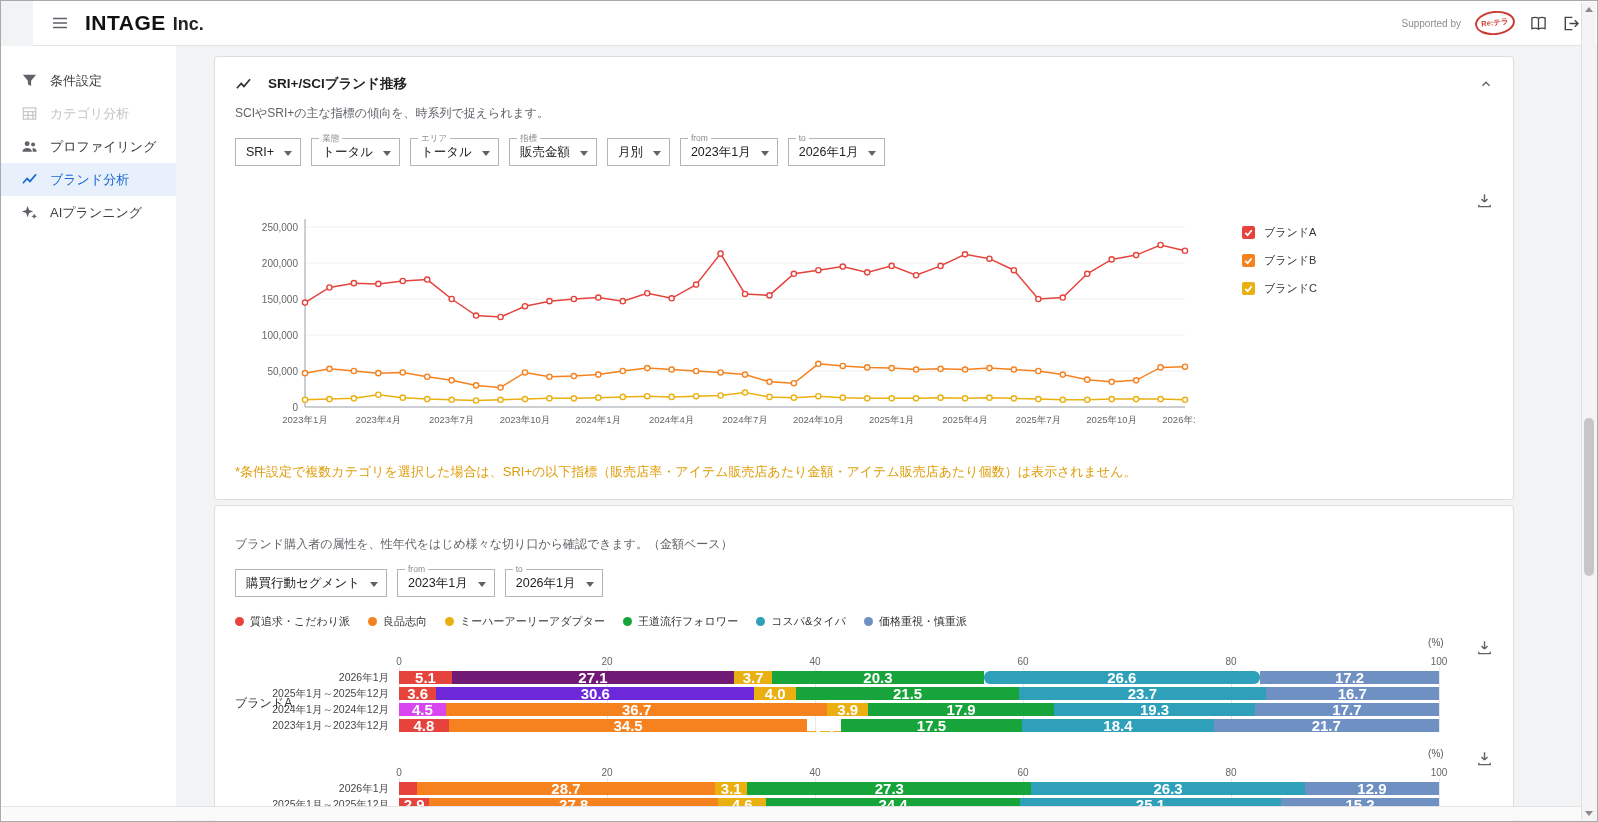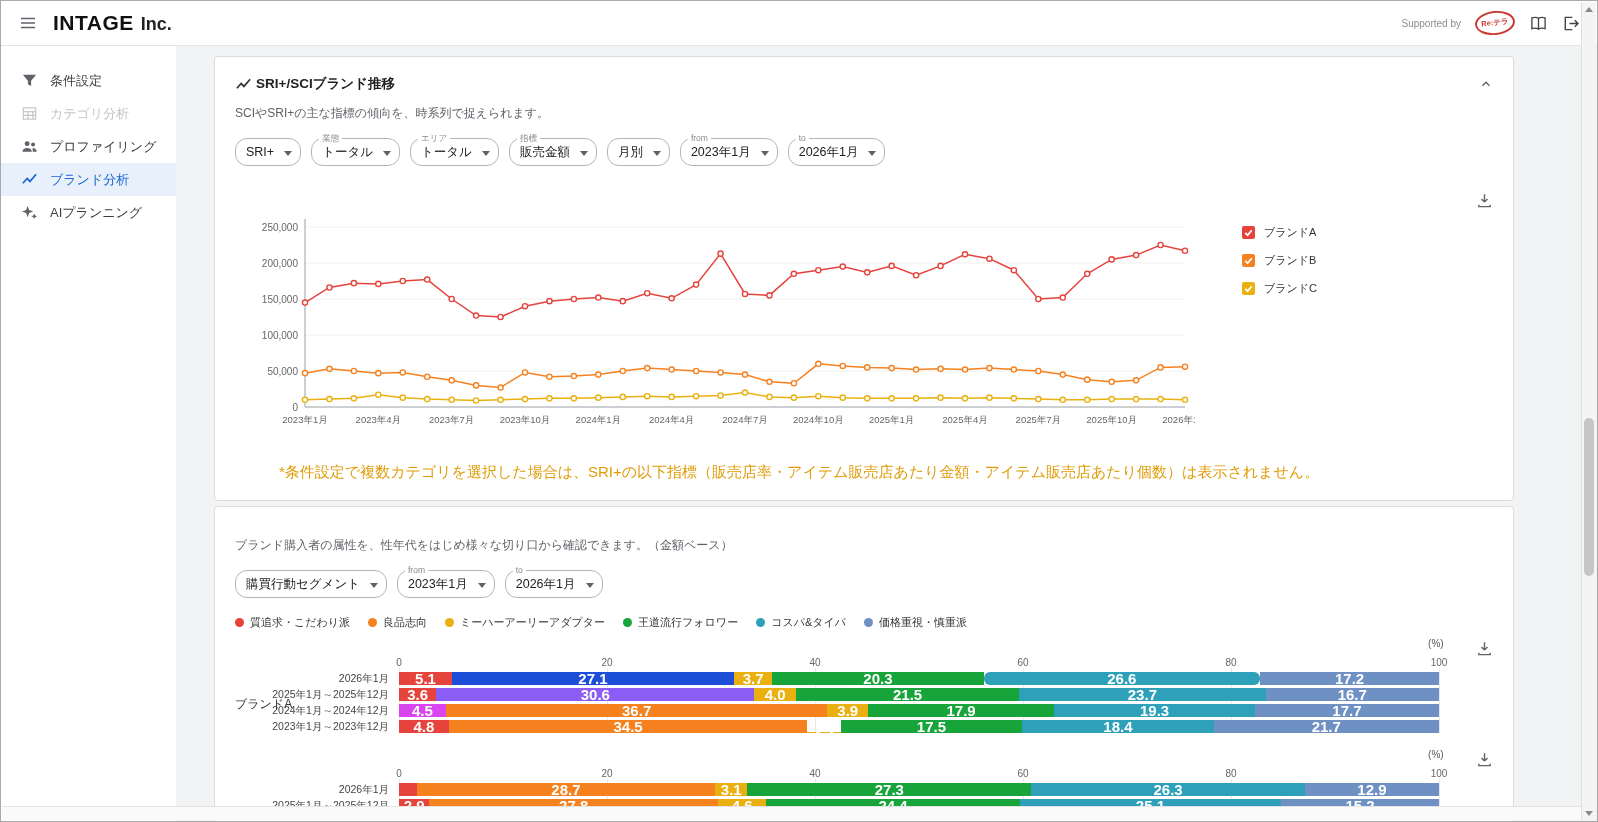--- a/index.html
+++ b/index.html
@@ -1,21 +1,21 @@
 <!DOCTYPE html>
 <html><head>
 <meta charset="utf-8">
 <style>
   * { margin:0; padding:0; box-sizing:border-box; }
   html,body { background:#e9e9e9; }
   body { font-family:"Liberation Sans","DejaVu Sans",sans-serif; }
   .page { position:relative; width:1598px; height:822px; background:#f1f3f4; border:1px solid #a9a9a9; overflow:hidden; }
 
   
-  .topbar { position:relative; z-index:2; height:45px; background:#fff; border-bottom:1px solid #e4e4e4; display:flex; align-items:center; padding:7px 18px; }
+  .topbar { position:relative; z-index:2; height:45px; background:#fff; border-bottom:1px solid #e4e4e4; display:flex; align-items:center; padding:7px 18px;margin-left:32px; }
   .hamburger { background:none; border:none; cursor:pointer; display:flex; align-items:center; margin-right:16px; }
   .logo { display:flex; align-items:baseline; }
   .logo-main { font-size:21px; font-weight:800; letter-spacing:.5px; color:#111; }
   .logo-sub { font-size:18px; font-weight:600; color:#222; margin-left:7px; }
   .topbar-right { margin-left:auto; display:flex; align-items:center; gap:14px; }
   .supported { font-size:10px; color:#8d8d8d; }
   .sponsor { width:40px; height:24px; border:2px solid #c93a31; border-radius:50%; display:flex; align-items:center; justify-content:center; transform:rotate(-6deg); }
   .sponsor span { font-size:7.5px; color:#c93a31; font-weight:700; white-space:nowrap; }
   .top-ic { background:none; border:none; cursor:pointer; display:flex; align-items:center; }
 
@@ -26,45 +26,45 @@
   .side-item { height:33px; display:flex; align-items:center; gap:12px; padding-left:20px; font-size:13px; color:#3c4043; cursor:pointer; }
   .side-item .side-ic { display:flex; align-items:center; color:#5f6368; }
   .side-item.active { background:#e7f0fb; color:#1a67d2; }
   .side-item.active .side-ic { color:#1a67d2; }
   .side-item.disabled { color:#c3c3c3; cursor:default; }
   .side-item.disabled .side-ic { color:#c9c9c9; }
 
   
   .main { flex:1; overflow:hidden; padding-top:10px; }
   .card { width:1300px; margin-left:38px; background:#fff; border:1px solid #dcdcdc; border-radius:4px; padding:18px 20px; margin-bottom:5px; }
-  .card-head { display:flex; align-items:center; gap:4px; }
+  .card-head { display:flex; align-items:center; gap:16px; }
   .card-head h2 { font-size:13.5px; color:#1f1f1f; font-weight:700; }
   .card-icon { display:flex; align-items:center; color:#333; }
   .collapse { margin-left:auto; background:none; border:none; cursor:pointer; display:flex; }
   .card-desc { font-size:12px; color:#5f6368; margin-top:12px; }
 
   
   .filters { display:flex; gap:10px; margin-top:16px; }
-  .dd { position:relative; height:28px; border:1px solid #b5b5b5; border-radius:12px; background:#fff; display:inline-flex; align-items:center; padding:0 26px 0 10px; cursor:pointer; }
+  .dd { position:relative; height:28px; border:1px solid #b5b5b5; border-radius:0; background:#fff; display:inline-flex; align-items:center; padding:0 26px 0 10px; cursor:pointer; }
   .dd-label { position:absolute; top:-6px; left:7px; background:#fff; padding:0 3px; font-size:8.5px; color:#8a8a8a; }
   .dd-value { font-size:12.5px; color:#222; white-space:nowrap; }
   .dd-caret { position:absolute; right:8px; top:12px; width:0; height:0; border-left:4px solid transparent; border-right:4px solid transparent; border-top:5px solid #5f6368; }
 
   .dl-row { display:flex; justify-content:flex-end; margin-top:26px; }
   .dl-btn { background:none; border:none; cursor:pointer; color:#5f6368; display:flex; }
 
   .chart-row { display:flex; margin-top:2px; }
   .line-legend { margin-left:47px; padding-top:14px; }
   .lg-row { display:flex; align-items:center; gap:9px; margin-bottom:13px; cursor:pointer; }
   .lg-box { width:13px; height:13px; border-radius:2px; display:flex; align-items:center; justify-content:center; }
   .lg-lb { font-size:11px; color:#333; }
   .ax-lb { font-size:10px; fill:#666; }
   .ax-xb { font-size:9.5px; fill:#666; }
 
-  .footnote { margin-top:30px; font-size:15px; color:#df9c07;margin-left:44px; }
+  .footnote { margin-top:30px; font-size:13px; color:#df9c07; }
 
   
   .attr-legend { display:flex; gap:18px; margin-top:17px; align-items:center; }
   .al-item { display:flex; align-items:center; gap:6px; }
   .al-dot { width:9px; height:9px; border-radius:50%; }
   .al-lb { font-size:11px; color:#333; }
 
   .bar-block { position:relative; margin-top:8px; }
   .blk-dl { position:absolute; right:0; top:2px; background:none; border:none; cursor:pointer; color:#5f6368; display:flex; }
   .bar-axis { position:relative; height:30px; }
@@ -477,21 +477,21 @@
                 <span class="grid" style="left: 580px;"></span>
                 <span class="grid" style="left: 788px;"></span>
                 <span class="grid" style="left: 996px;"></span>
                 <span class="grid" style="left: 1204px;"></span>
                 <div class="bar-row">
                   <span class="bar-row-label">2026年1月</span>
                   <div class="bar-track">
                     <div class="seg" style="flex: 5.1 1 0%; background: rgb(229, 67, 60);">
                       <span class="seg-v">5.1</span>
                     </div>
-                    <div class="seg" style="flex: 27.1 1 0%; background: #1d4ed8;">
+                    <div class="seg" style="flex: 27.1 1 0%; background: #701a75;">
                       <span class="seg-v">27.1</span>
                     </div>
                     <div class="seg" style="flex: 3.7 1 0%; background: rgb(234, 176, 17);">
                       <span class="seg-v">3.7</span>
                     </div>
                     <div class="seg" style="flex: 20.3 1 0%; background: rgb(23, 164, 59);">
                       <span class="seg-v">20.3</span>
                     </div>
                     <div class="seg" style="flex: 26.6 1 0%; background: rgb(47, 160, 186); border-radius: 6px;">
                       <span class="seg-v">26.6</span>
@@ -500,21 +500,21 @@
                       <span class="seg-v">17.2</span>
                     </div>
                   </div>
                 </div>
                 <div class="bar-row">
                   <span class="bar-row-label">2025年1月～2025年12月</span>
                   <div class="bar-track">
                     <div class="seg" style="flex: 3.6 1 0%; background: rgb(229, 67, 60);">
                       <span class="seg-v">3.6</span>
                     </div>
-                    <div class="seg" style="flex: 30.6 1 0%; background: #8b5cf6;">
+                    <div class="seg" style="flex: 30.6 1 0%; background: #6d28d9;">
                       <span class="seg-v">30.6</span>
                     </div>
                     <div class="seg" style="flex: 4 1 0%; background: rgb(234, 176, 17);">
                       <span class="seg-v">4.0</span>
                     </div>
                     <div class="seg" style="flex: 21.5 1 0%; background: rgb(23, 164, 59);">
                       <span class="seg-v">21.5</span>
                     </div>
                     <div class="seg" style="flex: 23.7 1 0%; background: rgb(47, 160, 186);">
                       <span class="seg-v">23.7</span>

